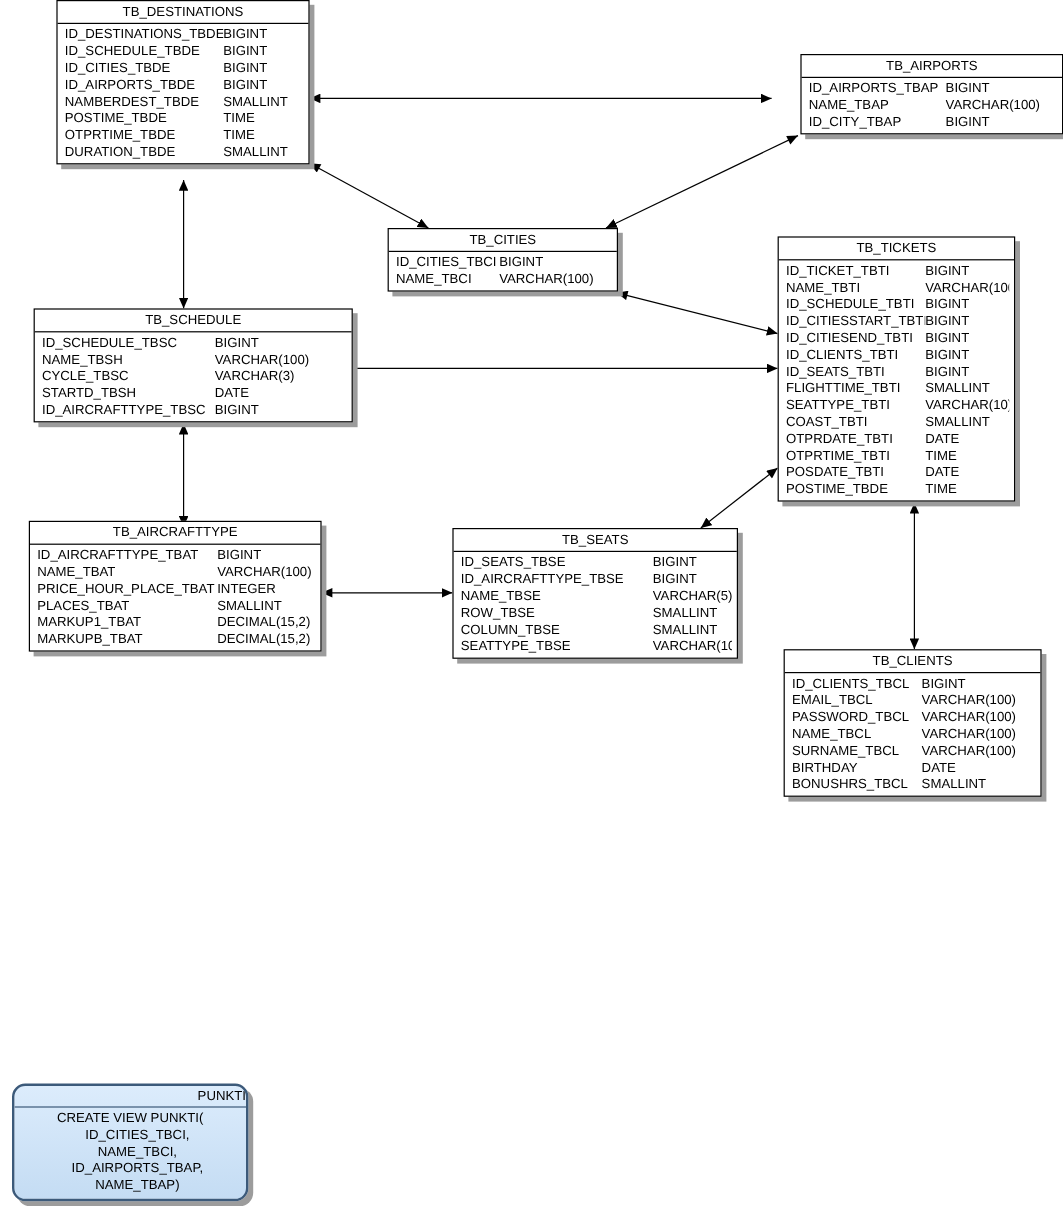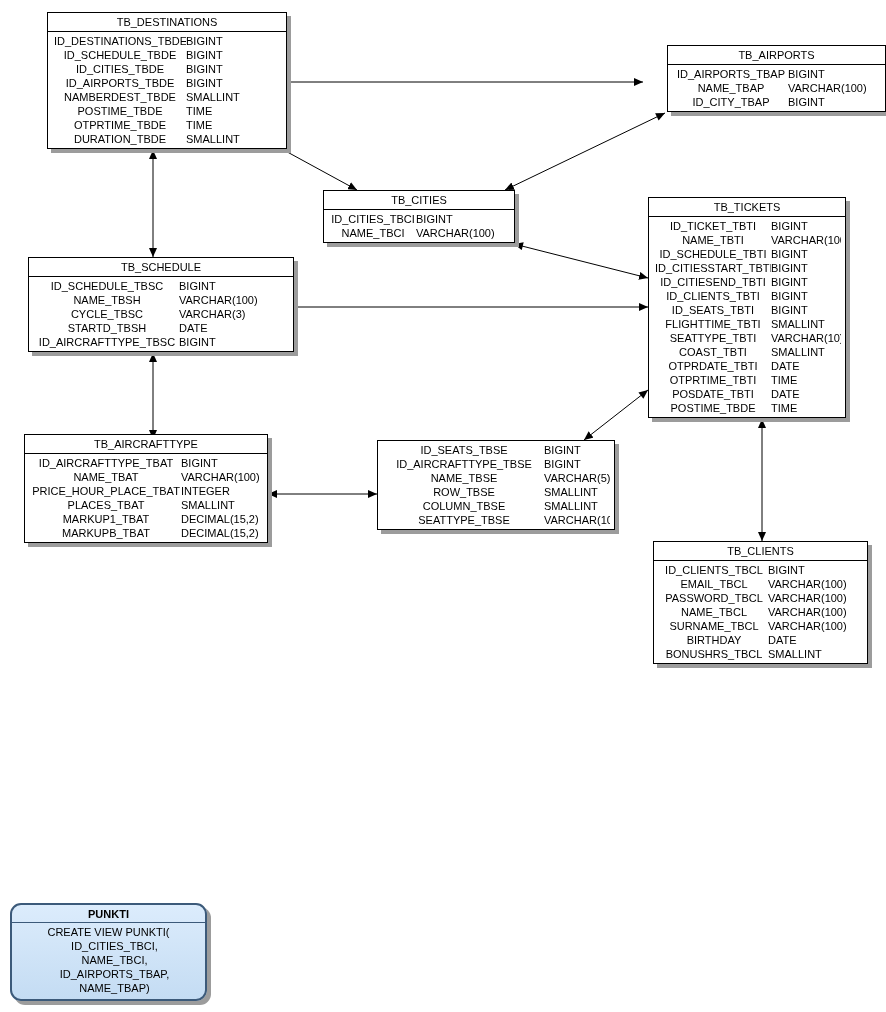--- a/index.html
+++ b/index.html
@@ -41,26 +41,25 @@
     height: 14px;
     line-height: 14px;
     white-space: nowrap;
     display: flex;
   }
   .fname {
     display: inline-block;
     width: var(--name-col, 120px);
     flex: 0 0 auto;
     overflow: hidden;
-    text-align: center;
   }
   .ftype { flex: 1 1 auto; overflow: hidden; }
 
   
-  #t-destinations { left: 47px;  top: 12px;  width: 240px; --name-col: 132px; }
+  #t-destinations { left: 47px;  top: 0;  width: 211px; --name-col: 132px; }
   #t-airports     { left: 667px; top: 45px;  width: 219px; --name-col: 114px; }
   #t-cities       { left: 323px; top: 190px; width: 192px; --name-col: 86px;  }
   #t-schedule     { left: 28px;  top: 257px; width: 266px; --name-col: 144px; }
   #t-tickets      { left: 648px; top: 197px; width: 198px; --name-col: 116px; }
   #t-aircrafttype { left: 24px;  top: 434px; width: 244px; --name-col: 150px; }
   #t-seats        { left: 377px; top: 440px; width: 238px; --name-col: 160px; }
   #t-clients      { left: 653px; top: 541px; width: 215px; --name-col: 108px; }
 
   .view-box {
     position: absolute;
@@ -69,24 +68,23 @@
     border: 2px solid #3c5a7a;
     border-radius: 11px;
     box-shadow: 4px 4px 0 #9c9c9c;
     font-size: 11px;
     color: #000000;
     overflow: hidden;
   }
   .view-header {
     height: 18px;
     line-height: 18px;
-    text-align: center;
+    text-align: right;
     border-bottom: 1px solid #3c5a7a;
     white-space: nowrap;
-    font-weight: bold;
   }
   .view-body { padding: 2px 3px 4px 3px; }
   .view-line { height: 14px; line-height: 14px; white-space: nowrap; text-align: center; }
   .view-line:not(:first-child) { padding-left: 12px; }
 </style>
 </head>
 <body>
 
 <div id="canvas">
 
@@ -293,20 +291,21 @@
           <span class="ftype">DECIMAL(15,2)</span>
         </div>
         <div class="field-row">
           <span class="fname">MARKUPB_TBAT</span>
           <span class="ftype">DECIMAL(15,2)</span>
         </div>
       </div>
   </div>
 
   <div class="entity" id="t-seats">
+    <div class="entity-header">TB_SEATS</div>
     <div class="entity-fields">
         <div class="field-row">
           <span class="fname">ID_SEATS_TBSE</span>
           <span class="ftype">BIGINT</span>
         </div>
         <div class="field-row">
           <span class="fname">ID_AIRCRAFTTYPE_TBSE</span>
           <span class="ftype">BIGINT</span>
         </div>
         <div class="field-row">

